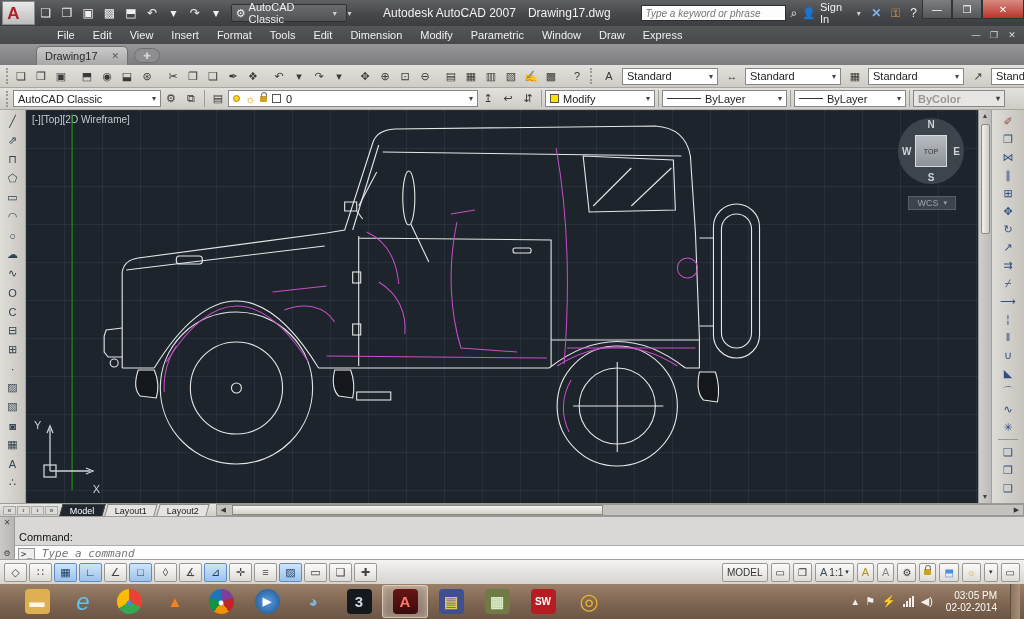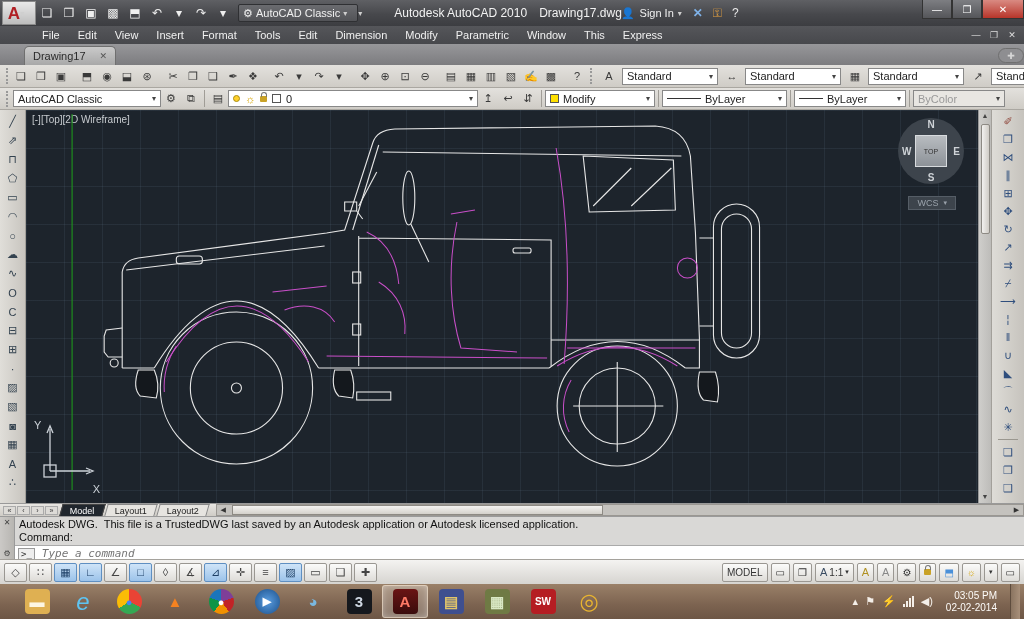--- a/index.html
+++ b/index.html
@@ -17,42 +17,42 @@
   .doc-title{margin-left:12px;}
   .search-wrap{margin-left:30px;display:flex;align-items:center;}
   .search-input{width:145px;height:16px;font-size:10px;font-style:italic;border:1px solid #2e2f32;background:#fdfdfd;color:#777;padding:0 4px;}
   .tb-ico{font-size:12px;margin:0 5px;color:#e8e8e8;}
   .signin{font-size:11px;color:#f0f0f0;display:flex;align-items:center;gap:4px;}
   .win-controls{display:flex;margin-left:auto;height:100%;align-items:flex-start;}
   .win-btn{width:30px;height:19px;display:flex;align-items:center;justify-content:center;font-size:10px;color:#fff;background:linear-gradient(#7d7e82,#55565a);border:1px solid #333;border-top:none;}
   .win-btn.close{background:linear-gradient(#d98a82,#b8352a);width:42px;}
 
   
-  .menubar{height:18px;background:linear-gradient(#55565a,#47484c);display:flex;align-items:center;padding-left:33px;flex:0 0 18px;}
+  .menubar{height:18px;background:linear-gradient(#55565a,#47484c);display:flex;align-items:center;padding-left:48px;flex:0 0 18px;}
   .menu-item{color:#f0f0f0;font-size:11px;padding:0 9px;}
   .doc-win-controls{margin-left:auto;display:flex;gap:2px;padding-right:4px;}
   .doc-win-controls span{color:#ddd;font-size:9px;width:16px;text-align:center;}
 
   
-  .tabrow{height:21px;background:linear-gradient(#97979a,#7c7c7f);display:flex;align-items:flex-end;padding-left:24px;flex:0 0 21px;justify-content:space-between;}
+  .tabrow{height:21px;background:linear-gradient(#97979a,#7c7c7f);display:flex;align-items:flex-end;padding-left:36px;flex:0 0 21px;}
   .doctab{height:19px;background:linear-gradient(#cacaca,#a8a8a8);border:1px solid #6f6f6f;border-bottom:none;border-radius:5px 5px 0 0;display:flex;align-items:center;padding:0 8px;gap:14px;}
   .doctab .lbl{font-size:11px;color:#2a2a2a;}
   .doctab .x{font-size:9px;color:#555;}
   .newtab{width:26px;height:15px;background:#8e8e91;border:1px solid #6f6f6f;border-radius:8px;margin:0 0 2px 6px;display:flex;align-items:center;justify-content:center;color:#d6d6d6;font-size:9px;}
 
   
   .tbrow{height:23px;background:linear-gradient(#e3e1dd,#cfccc6);border-bottom:1px solid #aaa7a1;display:flex;align-items:center;padding:0 3px;flex:0 0 23px;}
   .tbrow2{height:22px;flex:0 0 22px;}
   .grip{width:4px;height:16px;border-left:2px dotted #999;margin:0 3px;}
   .tb-btn{min-width:20px;height:19px;display:flex;align-items:center;justify-content:center;font-size:11px;color:#3a3a3a;}
   .tsep{width:1px;height:17px;background:#a09d97;margin:0 3px;}
   .dd{background:#fff;border:1px solid #888;height:17px;display:flex;align-items:center;font-size:11px;color:#222;padding:0 4px;gap:4px;}
   .dd .val{flex:1;white-space:nowrap;overflow:hidden;}
   .dd .arr{font-size:8px;color:#444;}
-  .dd.grayed{background:#e8e6e2;color:#999;}
+  .dd.grayed{background:#e8e6e2;color:#999;font-weight:bold;}
   .style-group{display:flex;align-items:center;gap:3px;margin-left:4px;}
   .style-group .dd{width:96px;}
   .swatch{width:9px;height:9px;border:1px solid #555;display:inline-block;}
   .ltline{width:34px;height:1px;background:#333;display:inline-block;}
   .mini-lock{width:7px;height:6px;background:#c9a227;position:relative;border-radius:1px;display:inline-block;}
   .mini-lock:before{content:"";position:absolute;top:-4px;left:1px;width:4px;height:4px;border:1px solid #777;border-bottom:none;border-radius:3px 3px 0 0;}
   .bulb{width:7px;height:7px;border-radius:50%;background:#ffd02a;border:1px solid #a98d12;display:inline-block;}
   .sun{color:#d6a400;font-size:11px;}
 
   
@@ -145,22 +145,26 @@
       <span class="qa-btn" data-name="undo-icon">↶</span>
       <span class="qa-btn" data-name="undo-dropdown-icon">▾</span>
       <span class="qa-btn" data-name="redo-icon">↷</span>
       <span class="qa-btn" data-name="redo-dropdown-icon">▾</span>
     <div class="qa-dd" data-name="workspace-quick-dropdown">
       <span data-name="gear-icon">⚙</span>&nbsp;
       <span data-name="workspace-quick-value">AutoCAD Classic</span>&nbsp;
       <span class="qa-arrow" data-name="chevron-down-icon">▾</span>
     </div>
     <span class="qa-arrow" data-name="toolbar-options-arrow-icon">▾</span>
-    <span class="title-text" data-name="app-title">Autodesk AutoCAD 2010</span>
+    <span class="title-text" data-name="app-title">Autodesk AutoCAD 2007</span>
     <span class="title-text doc-title" data-name="document-title">Drawing17.dwg</span>
+    <div class="search-wrap">
+      <input class="search-input" data-name="search-input" placeholder="Type a keyword or phrase" style="">
+      <span class="tb-ico" data-name="search-binoculars-icon">⌕</span>
+    </div>
     <div class="signin" data-name="sign-in-button">
       <span data-name="person-icon">👤</span>
       <span data-name="sign-in-label">Sign In</span>
       <span class="qa-arrow" data-name="chevron-down-icon">▾</span>
     </div>
     <span class="tb-ico" style="color:#7fb2e8;font-weight:bold;" data-name="exchange-apps-icon">✕</span>
     <span class="tb-ico" style="color:#e8a23f;" data-name="keyhole-icon">⚿</span>
     <span class="tb-ico" data-name="help-icon">?</span>
     <div class="win-controls">
       <span class="win-btn" data-name="minimize-button">—</span>
@@ -174,21 +178,21 @@
       <span class="menu-item" data-name="menu-edit">Edit</span>
       <span class="menu-item" data-name="menu-view">View</span>
       <span class="menu-item" data-name="menu-insert">Insert</span>
       <span class="menu-item" data-name="menu-format">Format</span>
       <span class="menu-item" data-name="menu-tools">Tools</span>
       <span class="menu-item" data-name="menu-draw">Edit</span>
       <span class="menu-item" data-name="menu-dimension">Dimension</span>
       <span class="menu-item" data-name="menu-modify">Modify</span>
       <span class="menu-item" data-name="menu-parametric">Parametric</span>
       <span class="menu-item" data-name="menu-window">Window</span>
-      <span class="menu-item" data-name="menu-help">This</span>
+      <span class="menu-item" data-name="menu-help">Draw</span>
       <span class="menu-item" data-name="menu-express">Express</span>
     <div class="doc-win-controls" data-name="document-window-controls">
       <span data-name="doc-minimize-button">—</span>
       <span data-name="doc-restore-button">❐</span>
       <span data-name="doc-close-button">✕</span>
     </div>
   </div>
 
   <div class="tabrow" data-name="document-tab-bar">
     <div class="doctab" data-name="document-tab-drawing17">
@@ -472,21 +476,21 @@
       <span class="harr" style="margin-left:auto;" data-name="scroll-right-icon">▶</span>
     </div>
   </div>
 
   <div class="cmd" data-name="command-line-window">
     <div class="cmd-side" data-name="command-line-side-controls">
       <span data-name="command-close-icon">✕</span>
       <span data-name="command-customize-icon">⚙</span>
     </div>
     <div class="cmd-body">
-      <div class="cmd-hist" data-name="command-history"><span>Autodesk DWG.  This file is a TrustedDWG last saved by an Autodesk application or Autodesk licensed application.</span><br><span>Command:</span></div>
+      <div class="cmd-hist" data-name="command-history"><br><span>Command:</span></div>
       <div class="cmd-input" data-name="command-input-row">
         <span class="cmd-prompt" data-name="command-prompt-icon">&gt;_</span>
         <input class="cmd-field" data-name="command-input" placeholder="Type a command" style="">
       </div>
     </div>
   </div>
 
   <div class="statusbar" data-name="status-bar">
     <span class="toggle" data-name="infer-constraints-toggle">◇</span>
       <span class="toggle" data-name="snap-mode-toggle">∷</span>

